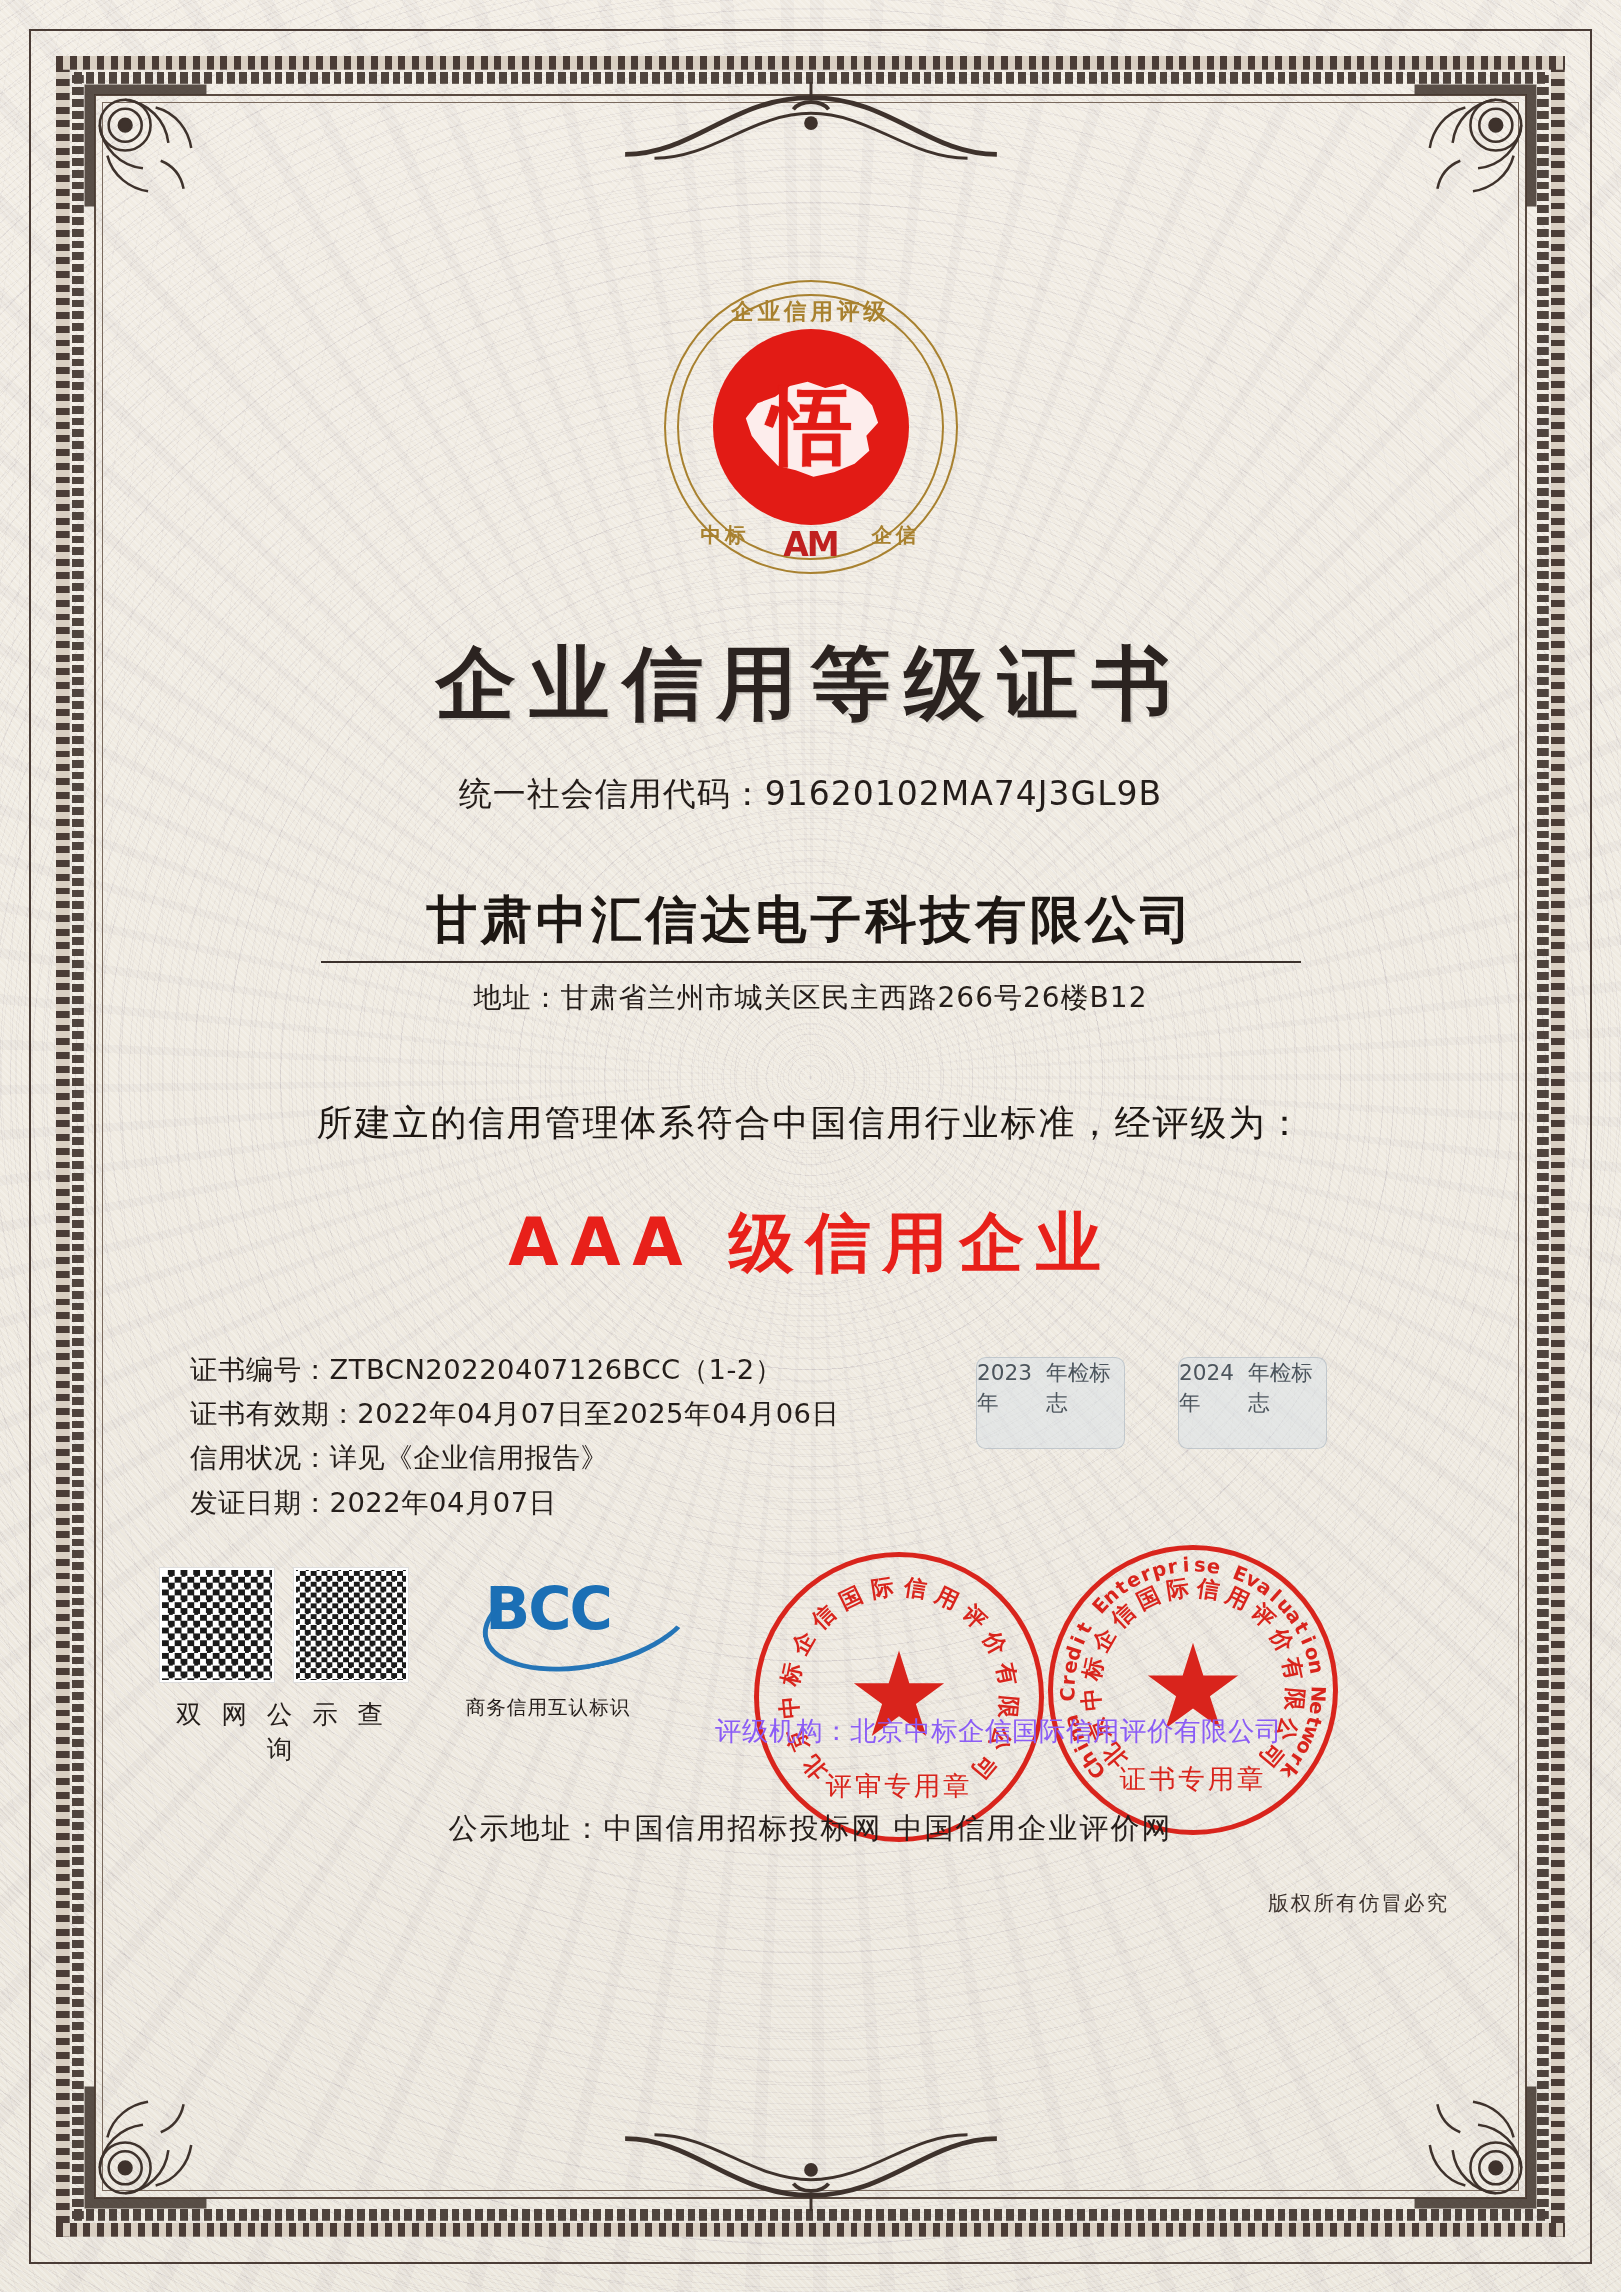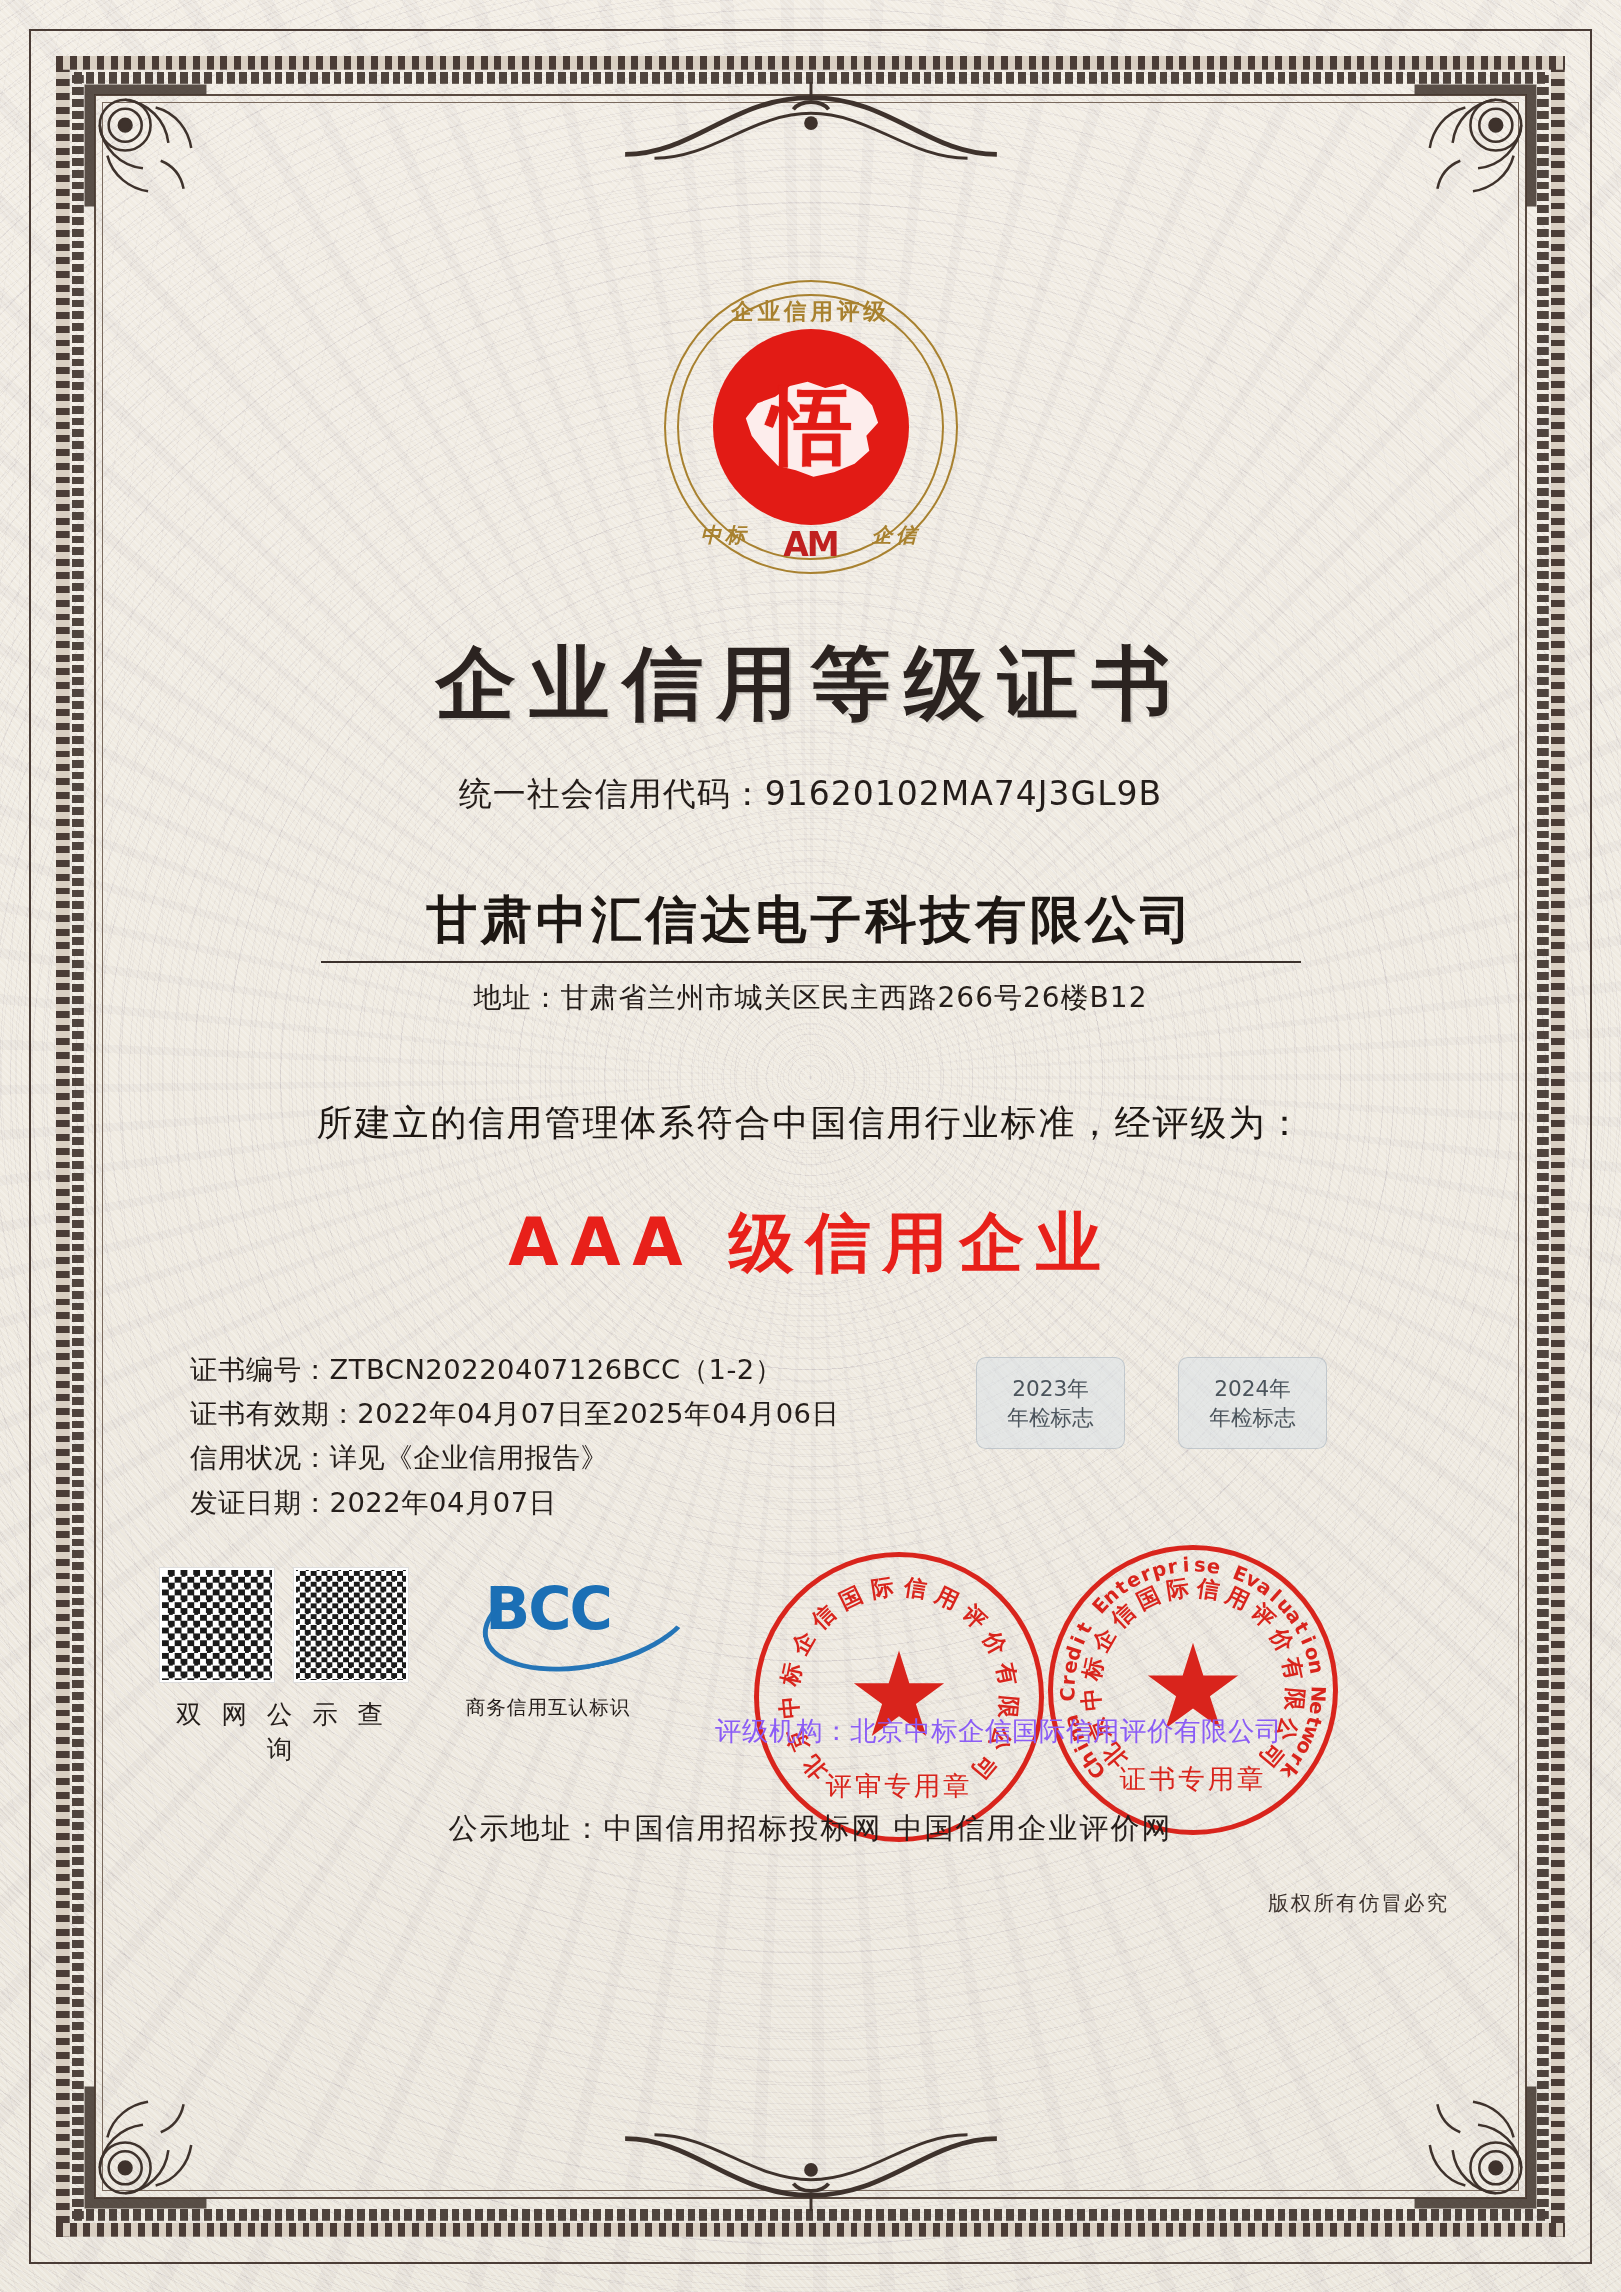--- a/index.html
+++ b/index.html
@@ -115,21 +115,21 @@
   .emblem .disc .char{
     position:relative;color:#e21b15;font-size:84px;font-weight:700;
     font-family:"DejaVu Sans","Liberation Sans",sans-serif;
     text-shadow:0 0 1px #e21b15;
   }
   .emblem .arc-top,.emblem .arc-bottom{
     position:absolute;left:0;right:0;text-align:center;
     color:#a8812f;font-weight:700;letter-spacing:3.9px;
   }
   .emblem .arc-top{top:15.7px;font-size:22.5px;}
-  .emblem .arc-bottom{bottom:25.5px;font-size:20.6px;font-style:italic;}
+  .emblem .arc-bottom{bottom:25.5px;font-size:20.6px;}
   .emblem .mono{
     position:absolute;left:50%;bottom:9.8px;transform:translateX(-50%);
     color:#c02020;font-size:33px;font-weight:700;letter-spacing:-2px;
   }
 
   .cert-title{
     margin-top:57px;
     font-size:80px;font-weight:700;letter-spacing:13.7px;
     color:#2b2320;
     text-shadow:2px 2px 0 rgba(0,0,0,.12);
@@ -159,21 +159,21 @@
   .details .lines{
     padding-left:63px;font-size:27.4px;line-height:1.62;color:#241d1a;letter-spacing:0.5px;
   }
   .stamp-slots{
     position:absolute;right:167px;top:9.8px;display:flex;gap:53px;
   }
   .stamp-slot{
     width:147px;height:90px;border-radius:9.8px;
     background:rgba(218,226,232,0.55);
     border:1px solid rgba(150,165,178,.45);
-    display:flex;flex-direction:column;align-items:center;justify-content:center;
+    display:flex;flex-direction:row;align-items:flex-start;justify-content:center;
     color:#4b545c;font-size:21.6px;line-height:1.35;
   }
 
   
   .bottom-row{
     width:100%;margin-top:43px;position:relative;height:255px;
   }
   .qr-group{position:absolute;left:33px;top:0;display:flex;gap:19.6px;}
   .qr{
     width:110px;height:110px;

